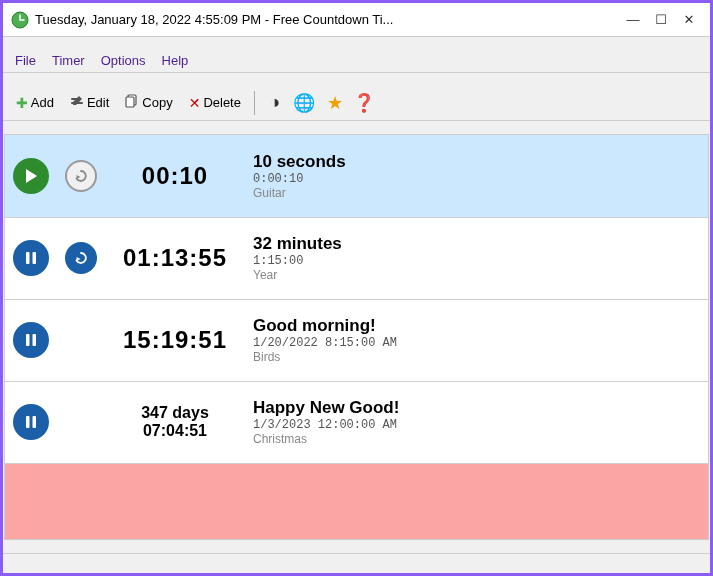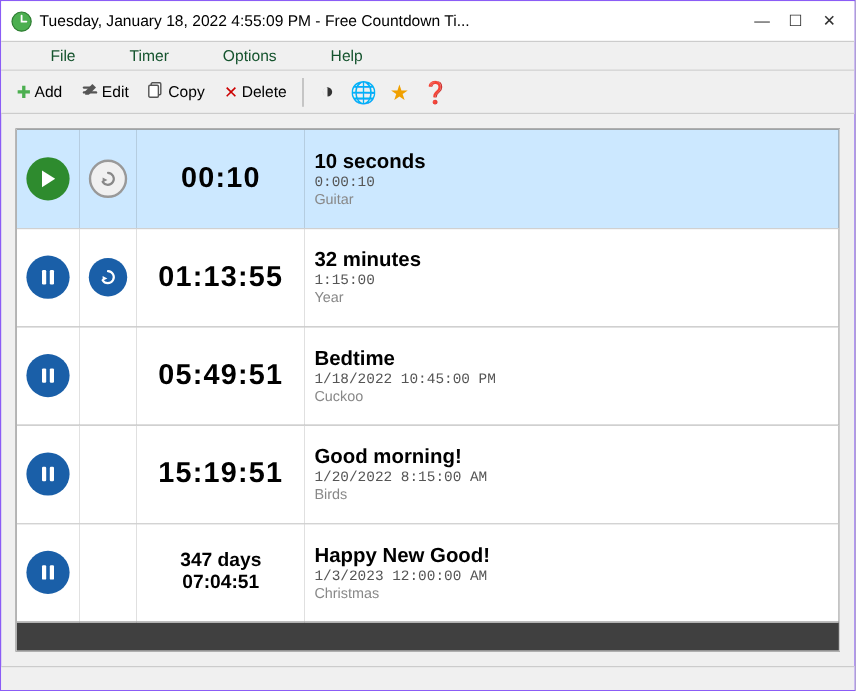--- a/index.html
+++ b/index.html
@@ -7,24 +7,25 @@
       font-family: 'Segoe UI', Tahoma, Geneva, Verdana, sans-serif;
       font-size: 13px;
       background: #f0f0f0;
       width: 713px;
       height: 576px;
       overflow: hidden;
     }
     .window {
       width: 713px;
       height: 576px;
-      border: 1px solid #8b5cf6;
+      border: 3px solid #8b5cf6;
       display: flex;
       flex-direction: column;
       background: #f0f0f0;
+      gap: 12px;
     }
     .title-bar {
       background: #fff;
       padding: 6px 8px;
       display: flex;
       align-items: center;
       justify-content: space-between;
       border-bottom: 1px solid #ccc;
       height: 34px;
     }
@@ -61,22 +62,21 @@
       background: #f0f0f0;
       display: flex;
       padding: 2px 4px;
       border-bottom: 1px solid #ccc;
       height: 24px;
     }
     .menu-item {
       padding: 2px 8px;
       cursor: pointer;
       font-size: 13px;
-      color: #14532d;
-      margin-left: 29px;
+      color: #4c1d95;
     }
     .toolbar {
       background: #f0f0f0;
       display: flex;
       align-items: center;
       padding: 3px 6px;
       border-bottom: 1px solid #ccc;
       height: 36px;
       gap: 2px;
     }
@@ -105,23 +105,23 @@
       background: transparent;
       cursor: pointer;
       display: flex;
       align-items: center;
       justify-content: center;
       border-radius: 2px;
       font-size: 16px;
     }
     .content-area {
       flex: 1;
-      background: #404040;
+      background: #fca5a5;
       border: 1px solid #ccc;
-      margin: 12px;
+      margin: 1px;
       overflow: hidden;
     }
     .timer-list {
       width: 100%;
       border-collapse: collapse;
     }
     .timer-row {
       border-bottom: 1px solid #d0d0d0;
       height: 82px;
     }
@@ -358,71 +358,52 @@
         <td class="time-cell">
           <span class="time-display">01:13:55</span>
         </td>
         <td class="info-cell">
           <div class="timer-name">32 minutes</div>
           <div class="timer-detail">1:15:00</div>
           <div class="timer-sound">Year</div>
         </td>
       </tr>
 
+
       <tr class="timer-row">
         <td class="btn-cell">
           <button class="circle-btn pause-btn">
             <svg width="12" height="16" viewBox="0 0 12 16" fill="white">
               <rect x="1" y="2" width="3.5" height="12" rx="1"></rect>
               <rect x="7.5" y="2" width="3.5" height="12" rx="1"></rect>
             </svg>
           </button>
         </td>
         <td class="replay-cell"></td>
         <td class="time-cell">
-          <span class="time-display">05:49:51</span>
+          <span class="time-display">15:19:51</span>
         </td>
         <td class="info-cell">
-          <div class="timer-name">Bedtime</div>
-          <div class="timer-detail">1/18/2022 10:45:00 PM</div>
-          <div class="timer-sound">Cuckoo</div>
+          <div class="timer-name">Good morning!</div>
+          <div class="timer-detail">1/20/2022 8:15:00 AM</div>
+          <div class="timer-sound">Birds</div>
         </td>
       </tr>
 
       <tr class="timer-row">
         <td class="btn-cell">
           <button class="circle-btn pause-btn">
             <svg width="12" height="16" viewBox="0 0 12 16" fill="white">
               <rect x="1" y="2" width="3.5" height="12" rx="1"></rect>
               <rect x="7.5" y="2" width="3.5" height="12" rx="1"></rect>
             </svg>
           </button>
         </td>
         <td class="replay-cell"></td>
         <td class="time-cell">
-          <span class="time-display">15:19:51</span>
-        </td>
-        <td class="info-cell">
-          <div class="timer-name">Good morning!</div>
-          <div class="timer-detail">1/20/2022 8:15:00 AM</div>
-          <div class="timer-sound">Birds</div>
-        </td>
-      </tr>
-
-      <tr class="timer-row">
-        <td class="btn-cell">
-          <button class="circle-btn pause-btn">
-            <svg width="12" height="16" viewBox="0 0 12 16" fill="white">
-              <rect x="1" y="2" width="3.5" height="12" rx="1"></rect>
-              <rect x="7.5" y="2" width="3.5" height="12" rx="1"></rect>
-            </svg>
-          </button>
-        </td>
-        <td class="replay-cell"></td>
-        <td class="time-cell">
           <div class="time-display-large">347 days</div>
           <div class="time-display-large">07:04:51</div>
         </td>
         <td class="info-cell">
           <div class="timer-name">Happy New Good!</div>
           <div class="timer-detail">1/3/2023 12:00:00 AM</div>
           <div class="timer-sound">Christmas</div>
         </td>
       </tr>
     </tbody>

